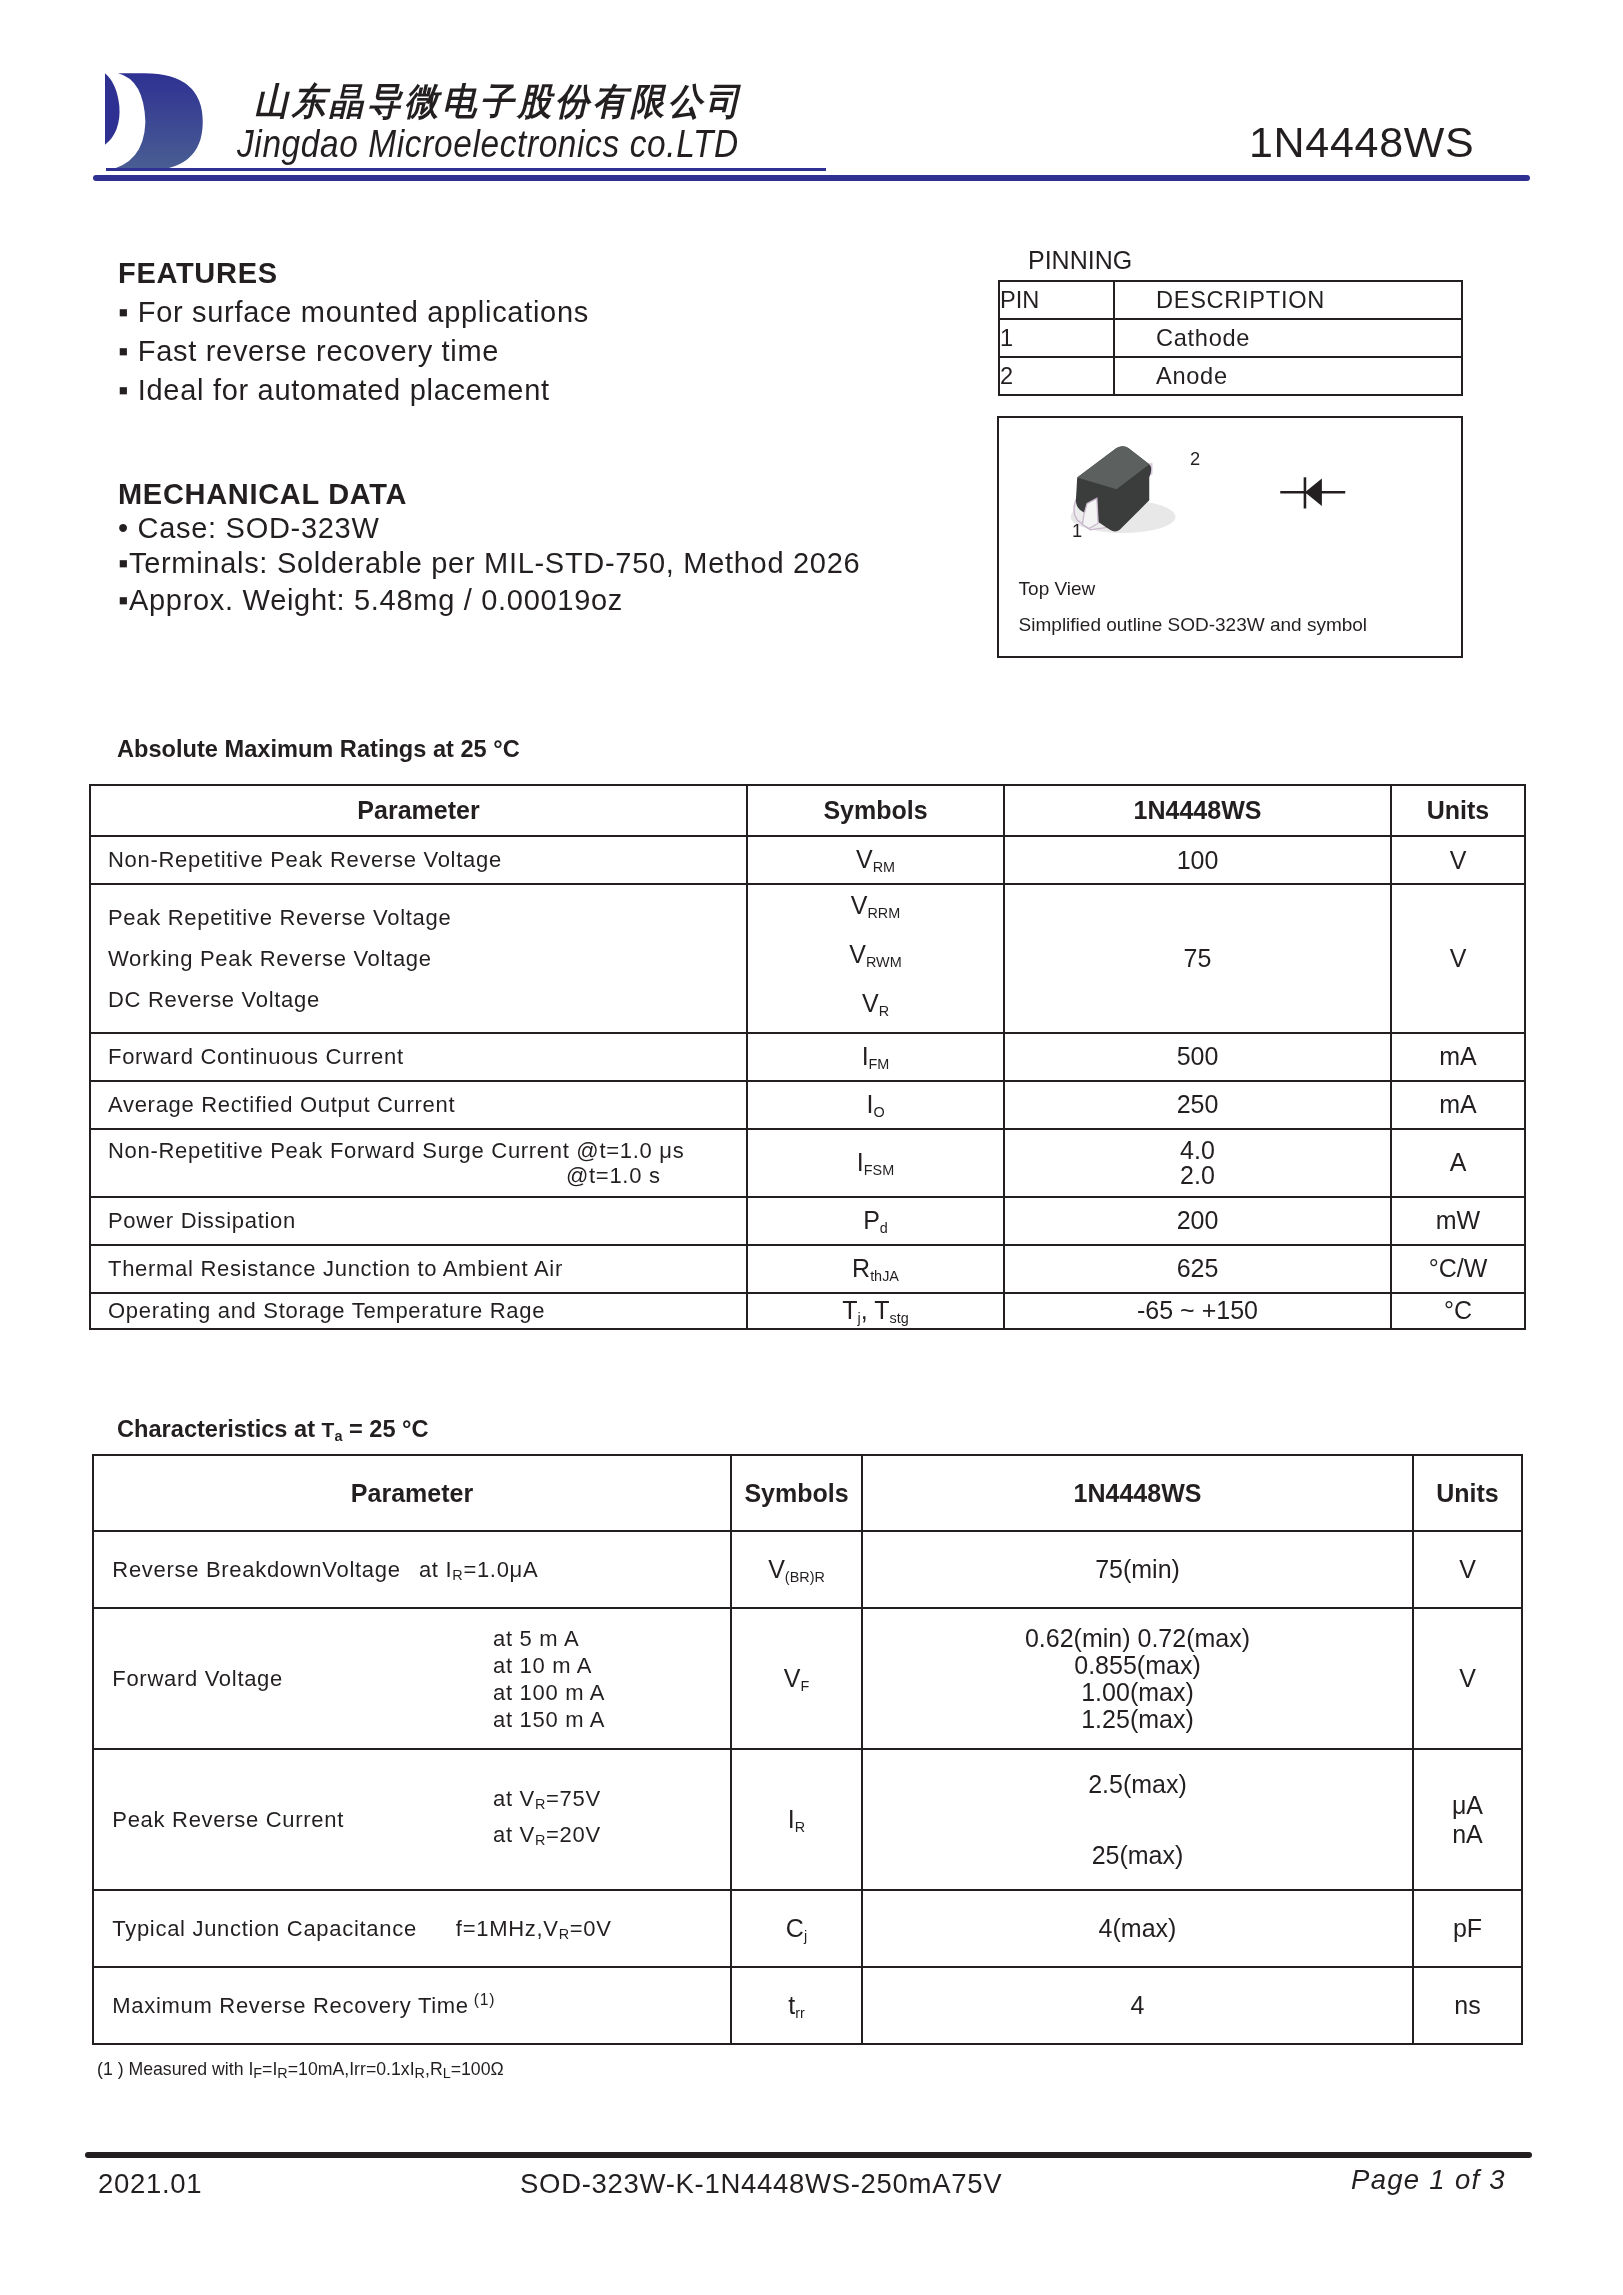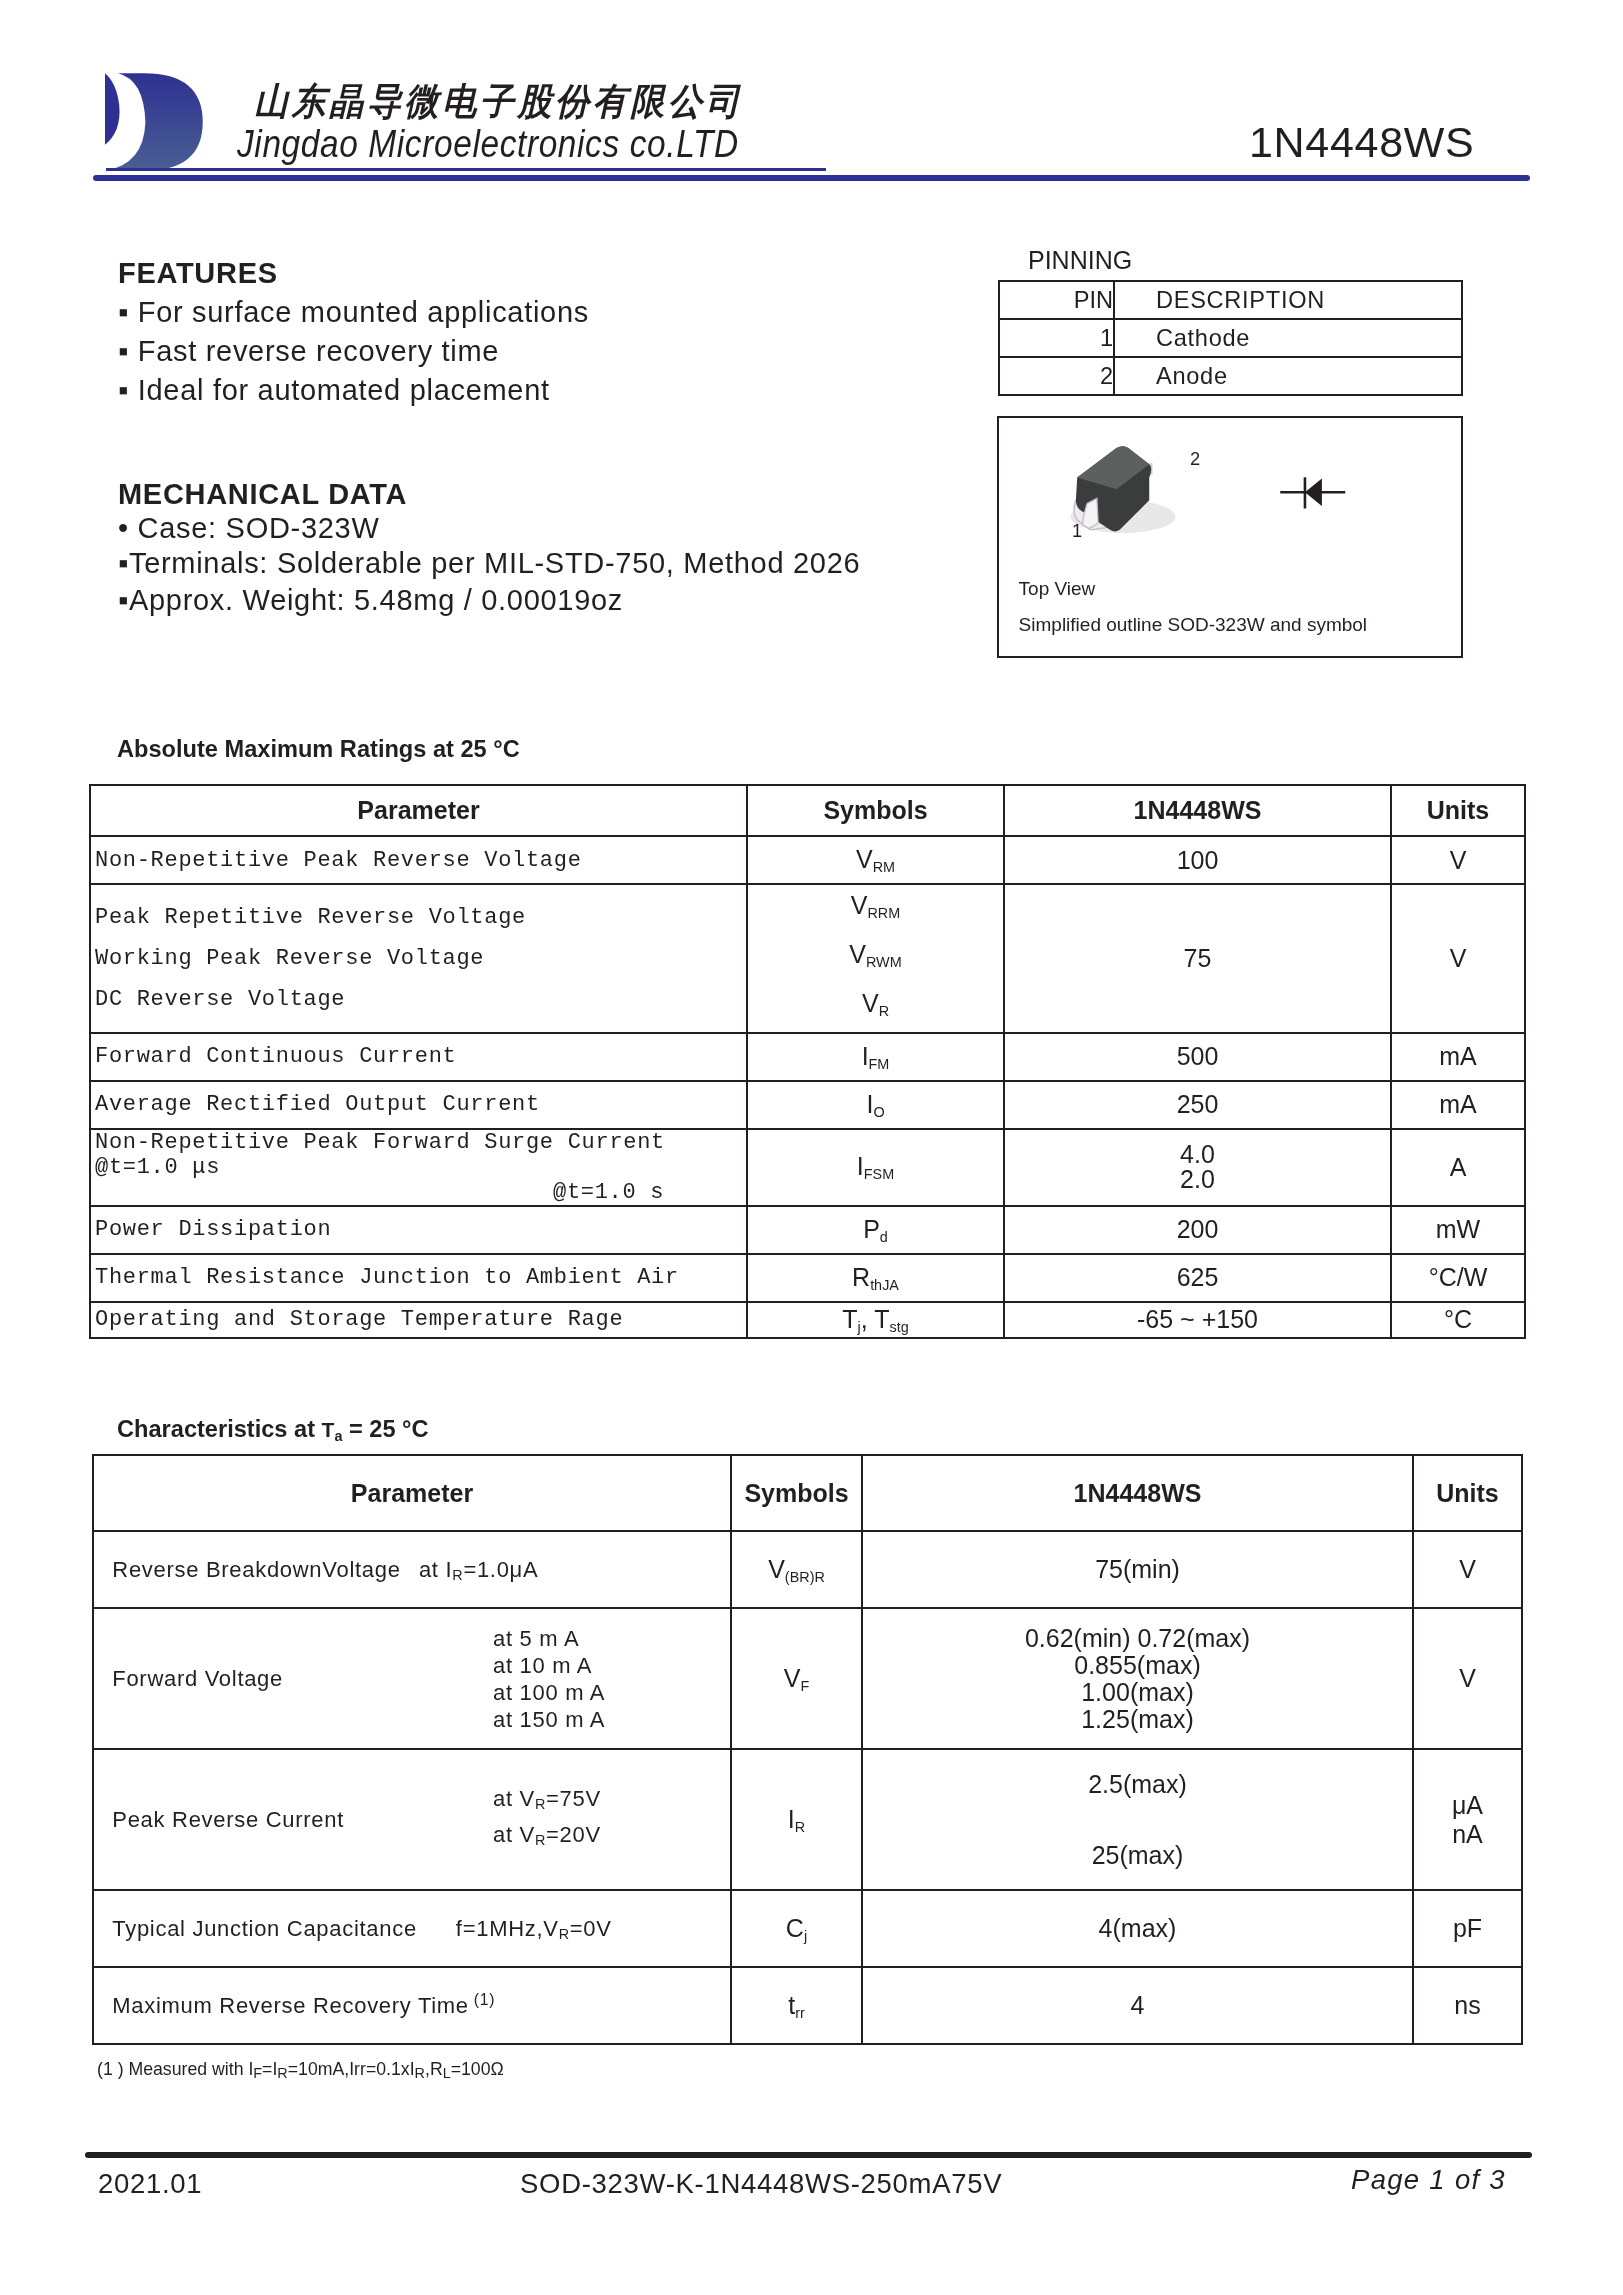--- a/index.html
+++ b/index.html
@@ -24,39 +24,39 @@
     #feat-2 { left: 118px; top: 374px; }
     #mech-heading { left: 118px; top: 478px; }
     #mech-0 { left: 118px; top: 512px; }
     #mech-1 { left: 118px; top: 547px; }
     #mech-2 { left: 118px; top: 584px; }
 
     
     #pinning-heading { left: 1028px; top: 246px; font-size: 25px; white-space: nowrap; }
     #pin-table { left: 998px; top: 280px; width: 465px; border-collapse: collapse; border: 2.6px solid #231f20; font-size: 23.6px; }
     #pin-table td { border: 2px solid #231f20; height: 38px; padding: 0; }
-    #pin-table td.c-pin { width: 115px; text-align: right; }
+    #pin-table td.c-pin { width: 115px; text-align: left; }
     #pin-table td.c-desc { padding-left: 41px; letter-spacing: 0.7px; }
 
     
     #pkg-box { left: 997px; top: 416px; width: 466px; height: 242px; border: 2.6px solid #231f20; }
     #pkg-image { left: 52px; top: 19.6px; width: 131px; height: 105px; }
     #pin2-label { left: 191px; top: 30px; font-size: 18.3px; }
     #pin1-label { left: 73px; top: 102px; font-size: 18.3px; }
     #diode-symbol { left: 281px; top: 58px; width: 72px; height: 39px; }
     #top-view-label { left: 19.6px; top: 160px; font-size: 19px; white-space: nowrap; }
     #outline-caption { left: 19.6px; top: 196px; font-size: 19px; white-space: nowrap; }
 
     
     #ratings-heading { left: 117px; top: 736px; font-size: 23.6px; font-weight: bold; white-space: nowrap; }
     table.spec { border-collapse: collapse; position: absolute; font-size: 22px; }
     table.spec td, table.spec th { border: 2px solid #231f20; padding: 0; }
     table.spec th { font-weight: bold; font-size: 25px; text-align: center; }
     #ratings-table { left: 89px; top: 784px; width: 1437px; border: 2.6px solid #231f20; }
-    #ratings-table td.param { padding-left: 4px; letter-spacing: 0.7px; font-family: Liberation Mono, monospace; }
+    #ratings-table td.param { padding-left: 17px; letter-spacing: 0.7px; }
     #ratings-table td.sym, #ratings-table td.val, #ratings-table td.unit { text-align: center; font-size: 25px; }
     #ratings-table td.sym { width: 257px; }
     #ratings-table td.val { width: 387px; }
     #ratings-table td.unit { width: 134px; }
     .multiline > div { line-height: 41px; }
     .multiline-tight > div { line-height: 25px; }
     sub { font-size: 14.4px; vertical-align: -3.9px; }
 
     
     #char-heading { left: 117px; top: 1416px; font-size: 23.6px; font-weight: bold; white-space: nowrap; }

